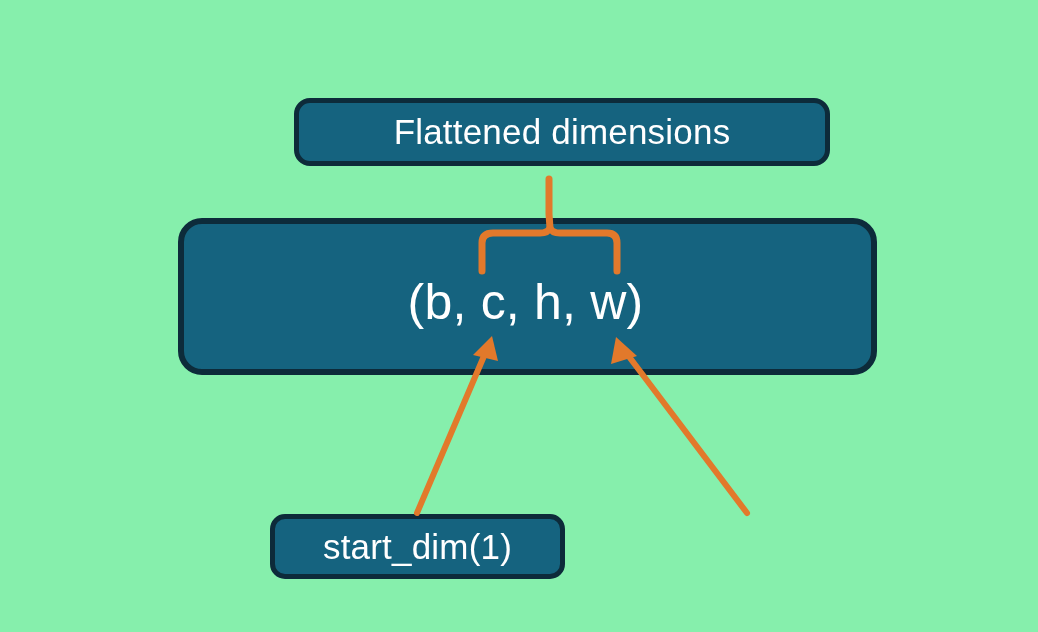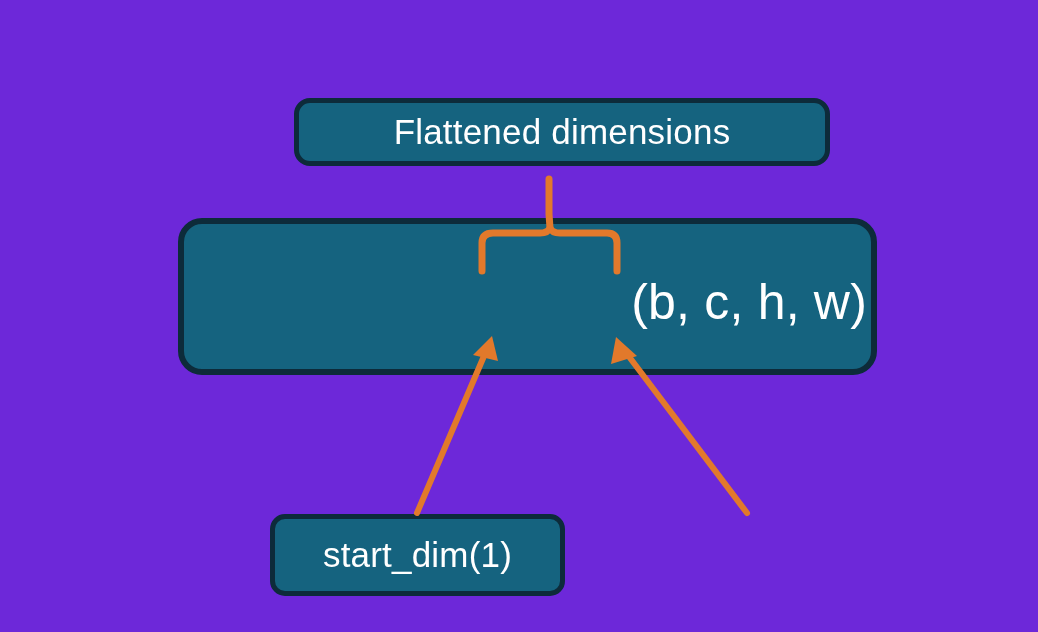--- a/index.html
+++ b/index.html
@@ -13,21 +13,21 @@
     position: relative;
     overflow: hidden;
     font-family: "Liberation Sans", sans-serif;
   }
   #stage {
     position: absolute;
     left: 0;
     top: 0;
     width: 1038px;
     height: 632px;
-    background: #6d28d9;
+    background: #86efac;
   }
   .node-box {
     position: absolute;
     box-sizing: border-box;
     background: #15637F;
     border: 5px solid #0D2B3A;
     border-radius: 18px;
     display: flex;
     align-items: center;
     justify-content: center;
@@ -45,34 +45,34 @@
     border-radius: 16px;
   }
   #box-shape {
     left: 178px;
     top: 218px;
     width: 699px;
     height: 157px;
     border-radius: 24px;
     border-width: 6px;
     align-items: flex-end;
-    justify-content: flex-end;
+    justify-content: center;
     z-index: 1;
   }
   #box-shape .shape-label {
     font-size: 50px;
     line-height: 1;
     padding-bottom: 42px;
     padding-right: 4px;
   }
   #box-startdim {
     left: 270px;
     top: 514px;
     width: 295px;
-    height: 82px;
+    height: 65px;
     font-size: 35px;
     border-radius: 15px;
     text-align: right;
   }
   #box-enddim {
     left: 580px;
     top: 514px;
     width: 300px;
     height: 65px;
     font-size: 35px;

